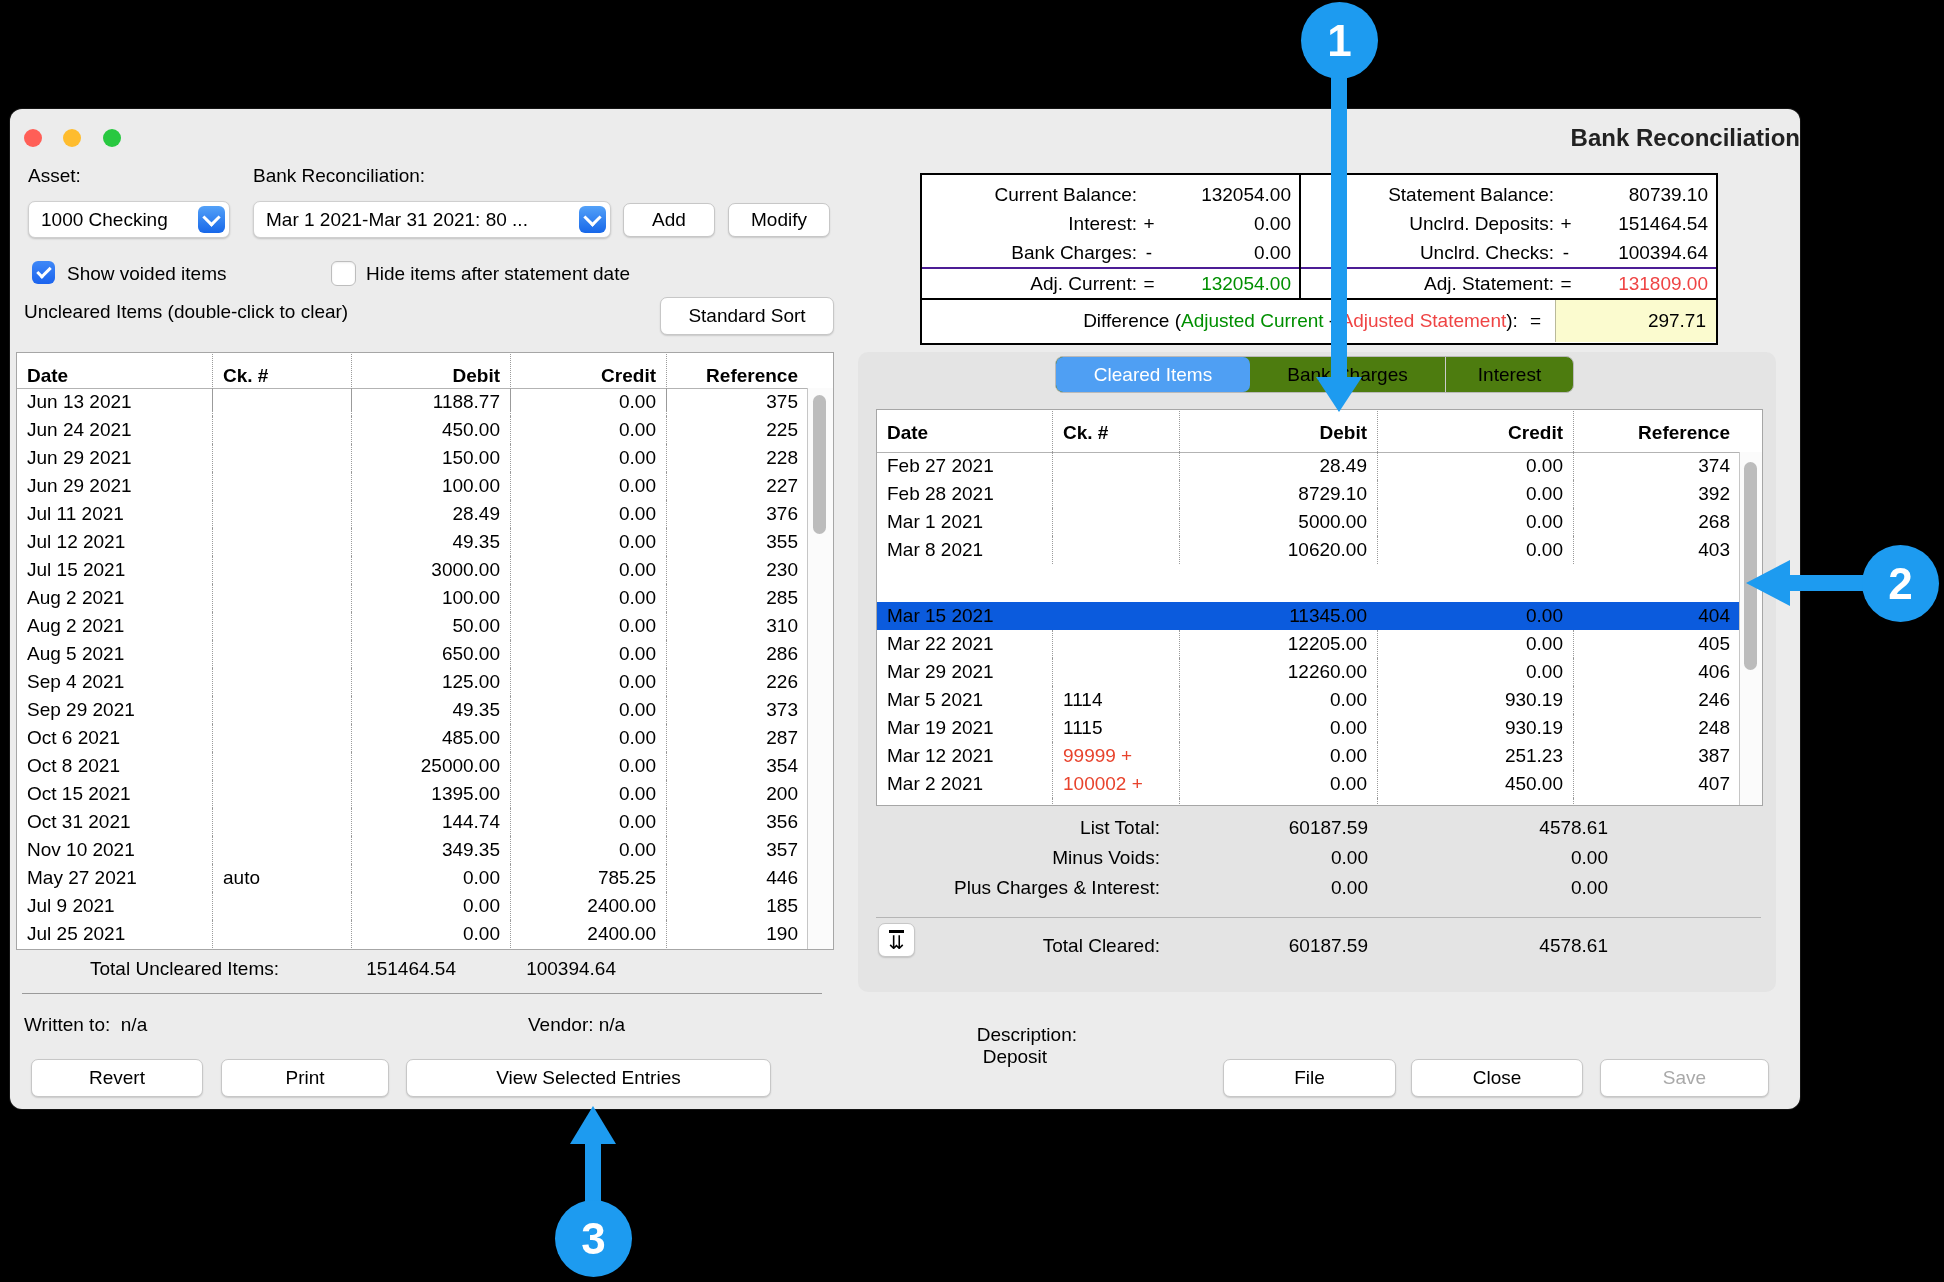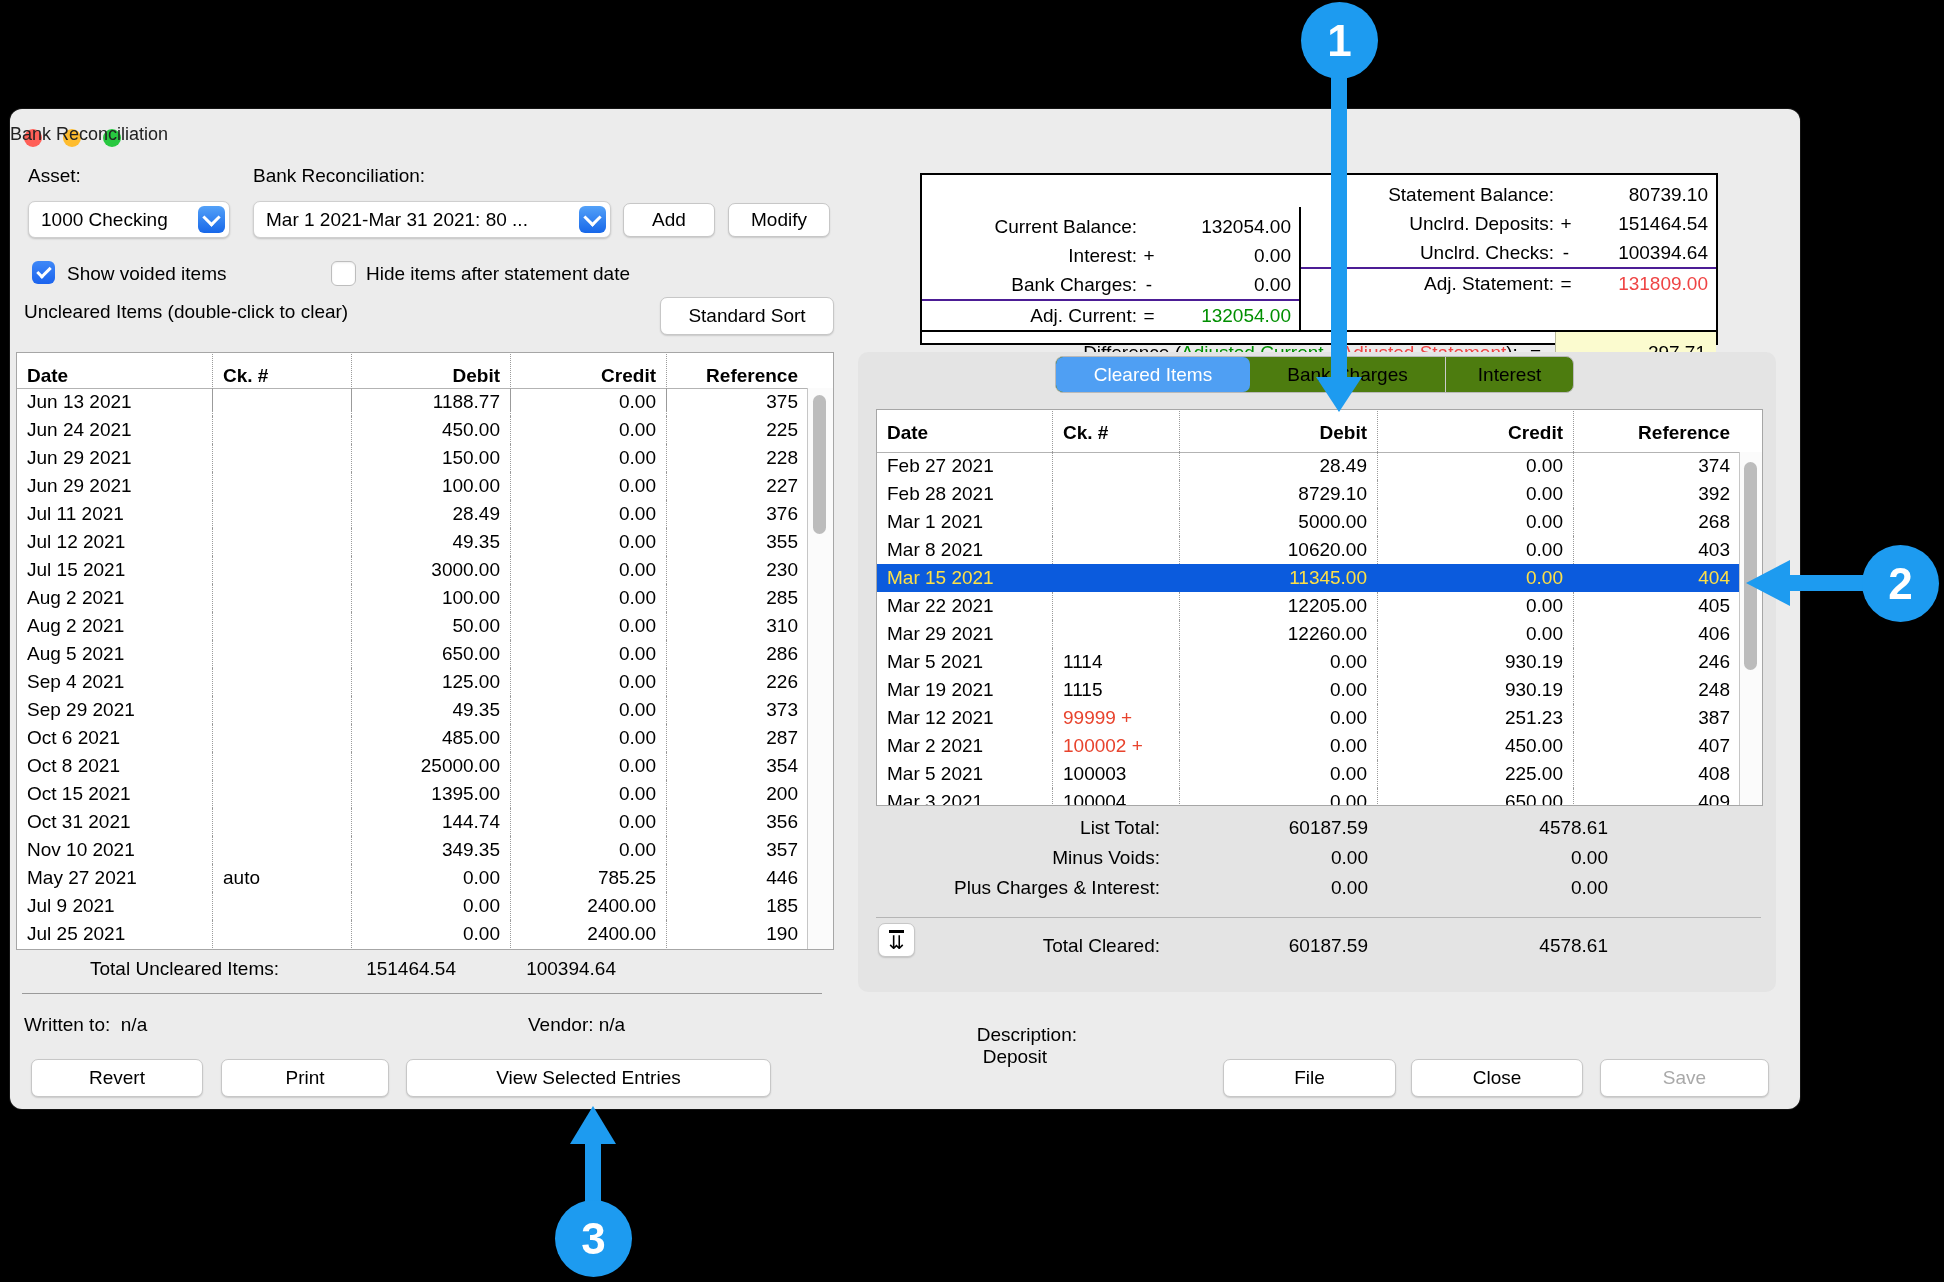--- a/index.html
+++ b/index.html
@@ -1,21 +1,21 @@
 <!DOCTYPE html>
 <html><head>
 <meta charset="utf-8">
 <style>
   html,body{margin:0;padding:0;background:#000;}
   .page{position:relative;width:1944px;height:1282px;background:#000;overflow:hidden;
         font-family:"Liberation Sans",sans-serif;color:#000;}
   .window{position:absolute;left:10px;top:109px;width:1790px;height:1000px;background:#ececec;
           border-radius:12px;overflow:hidden;box-shadow:0 0 0 1px rgba(255,255,255,.08);}
   
-  .title{position:absolute;left:0;top:15px;width:100%;text-align:left;font-weight:400;font-size:18px;color:#222;}
+  .title{position:absolute;left:0;top:15px;width:100%;text-align:right;font-weight:700;font-size:24px;color:#222;}
   .tl{position:absolute;top:20px;width:18px;height:18px;border-radius:50%;}
   .tl.red{left:14px;background:#ff5f57;}
   .tl.yellow{left:53px;background:#febc2e;}
   .tl.green{left:93px;background:#28c840;}
   
   .lbl{position:absolute;font-size:19px;white-space:pre;}
   .btn{position:absolute;background:#fff;border:1px solid #c7c7c7;border-radius:7px;
        display:flex;align-items:center;justify-content:center;font-size:19px;
        box-shadow:0 1px 1.5px rgba(0,0,0,.15);}
   .btn.disabled{color:#a9a9a9;}
@@ -42,30 +42,30 @@
   .tbody{position:absolute;left:0;bottom:0;overflow:hidden;}
   .ugrid{grid-template-columns:196px 139px 159px 156px 141px;}
   .cgrid{grid-template-columns:176px 127px 198px 196px 166px;}
   .trow{display:grid;height:28px;align-items:stretch;font-size:19px;}
   .tcell{padding:0 10px;white-space:nowrap;overflow:hidden;border-right:1px dotted #9b9b9b;
          display:flex;align-items:center;}
   .tcell:last-child,.hcell:last-child{border-right:none;}
   .tcell.r{justify-content:flex-end;}
   .hcell{padding:12px 10px;border-right:1px dotted #9b9b9b;height:100%;display:flex;align-items:center;}
   .hcell.r{justify-content:flex-end;}
-  .trow.selected{background:#0b5bdd;color:#fde047;}
+  .trow.selected{background:#0b5bdd;color:#000000;margin-top:38px;}
   .trow.selected .tcell{border-right-color:transparent;}
   .redtxt{color:#e8432d;}
   .vscroll{position:absolute;right:0;bottom:0;border-left:1px solid #c6c6c6;background:#fbfbfb;}
   .thumb{position:absolute;left:5px;width:13px;border-radius:7px;background:#bcbcbc;}
   
   .summary{position:absolute;background:#fff;border:2px solid #000;font-size:19px;}
   .sumcols{display:flex;}
   .sumcol{padding-top:5px;}
-  .sumcol.left{width:377px;border-right:2px solid #000;margin-top:32px;}
+  .sumcol.left{width:377px;border-right:2px solid #000;}
   .sumcol.right{flex:1;}
   .sumrow{display:flex;align-items:center;height:29px;padding-right:8px;}
   .sumrow.rule{border-top:2px solid #4c1d95;}
   .slabel{flex:1;text-align:right;white-space:pre;}
   .ssign{width:24px;text-align:center;}
   .sval{width:130px;text-align:right;}
   .green{color:#008f00;}
   .purple{color:#ef4444;}
   .diffrow{border-top:2px solid #000;height:42px;display:flex;align-items:center;justify-content:flex-end;position:relative;}
   .diffrow span{white-space:pre;}

